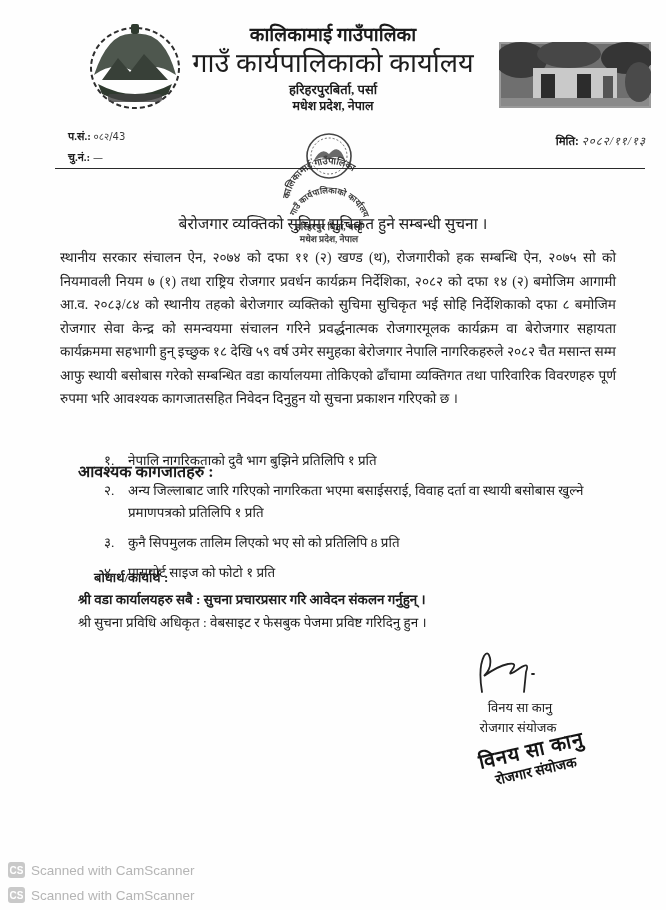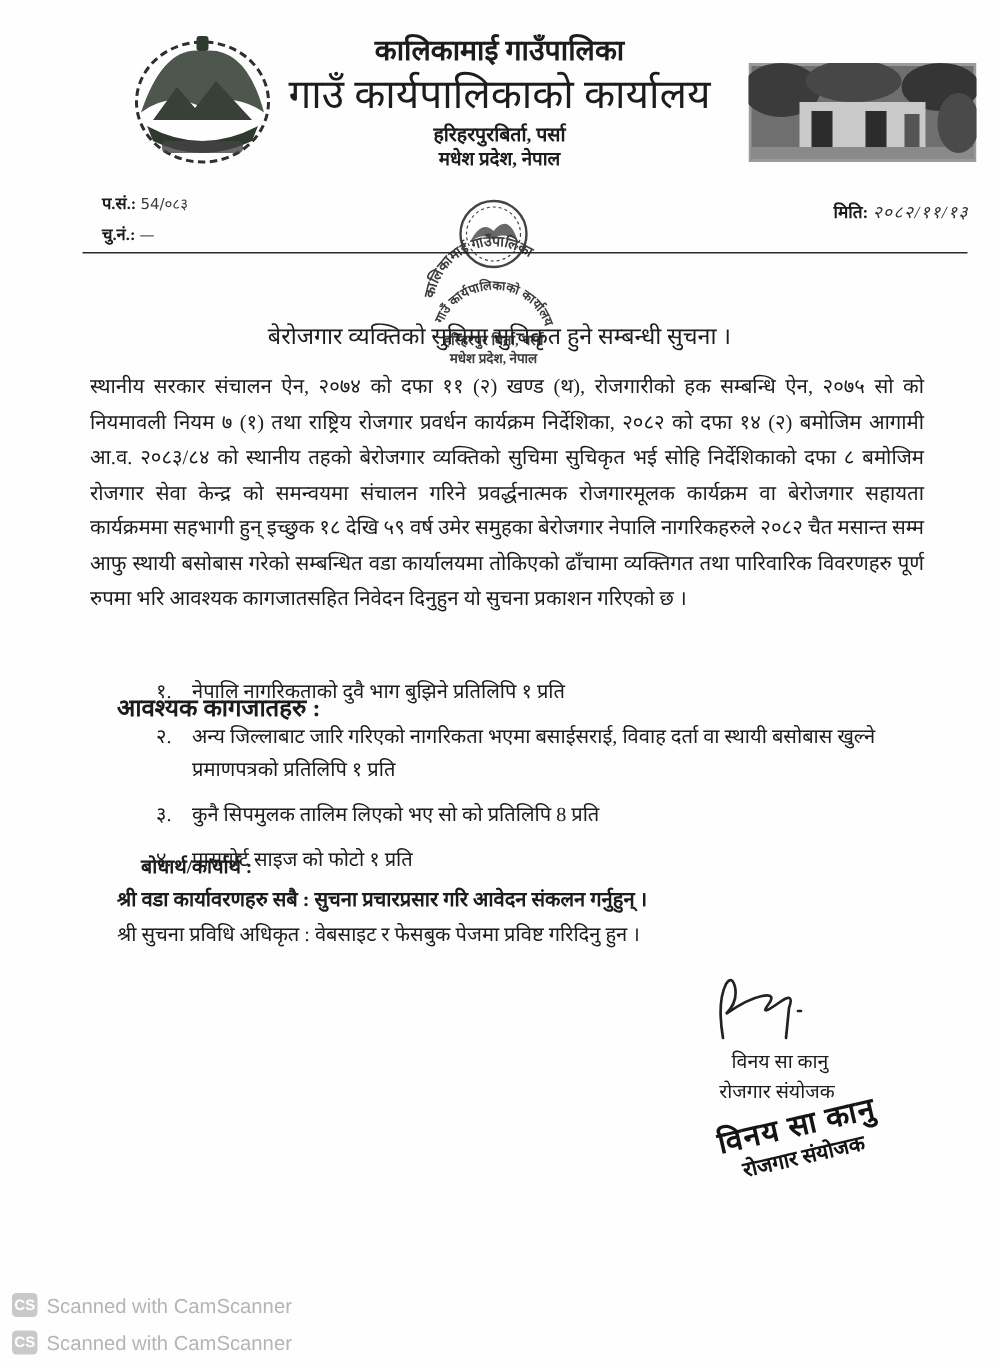--- a/index.html
+++ b/index.html
@@ -92,21 +92,21 @@
   <div class="abs lh-center">
     <div class="lh-muni">कालिकामाई गाउँपालिका</div>
     <div class="lh-office">गाउँ कार्यपालिकाको कार्यालय</div>
     <div class="lh-addr">हरिहरपुरबिर्ता, पर्सा</div>
     <div class="lh-prov">मधेश प्रदेश, नेपाल</div>
   </div>
 
   <div class="abs meta-left">
     <div>
       <span>प.सं.:</span>
-      <span class="val">54/०८३</span>
+      <span class="val">०८२/43</span>
     </div>
     <div>
       <span>चु.नं.:</span>
       <span class="val">—</span>
     </div>
   </div>
 
   <div class="abs meta-date">
     <span>मिति:</span>
     <span class="val">२०८२/११/१३</span>
@@ -152,21 +152,21 @@
       <span class="doc-num">३.</span>
       <span>कुनै सिपमुलक तालिम लिएको भए सो को प्रतिलिपि 8 प्रति</span>
     </div>
     <div class="doc-item">
       <span class="doc-num">४.</span>
       <span>पासपोर्ट साइज को फोटो १ प्रति</span>
     </div>
   </div>
 
   <div class="abs cc-heading">बोधार्थ/कार्यार्थ :</div>
-  <div class="abs cc-1">श्री वडा कार्यावरणहरु सबै : सुचना प्रचारप्रसार गरि आवेदन संकलन गर्नुहुन् ।</div>
+  <div class="abs cc-1">श्री वडा कार्यालयहरु सबै : सुचना प्रचारप्रसार गरि आवेदन संकलन गर्नुहुन् ।</div>
   <div class="abs cc-2">श्री सुचना प्रविधि अधिकृत : वेबसाइट र फेसबुक पेजमा प्रविष्ट गरिदिनु हुन ।</div>
 
   <div class="abs sig-script">
     <svg width="90" height="52" viewBox="0 0 90 52">
       <path d="M14 44 Q10 20 16 8 Q20 2 22 10 Q24 20 16 28 Q30 18 40 16 Q50 14 44 22 Q38 30 52 20 Q62 13 58 24 L56 44 M64 26 L66 26" fill="none" stroke="#222" stroke-width="1.8" stroke-linecap="round"></path>
     </svg>
   </div>
   <div class="abs sig-name">विनय सा कानु</div>
   <div class="abs sig-title">रोजगार संयोजक</div>
   <div class="abs sig-stamp">

